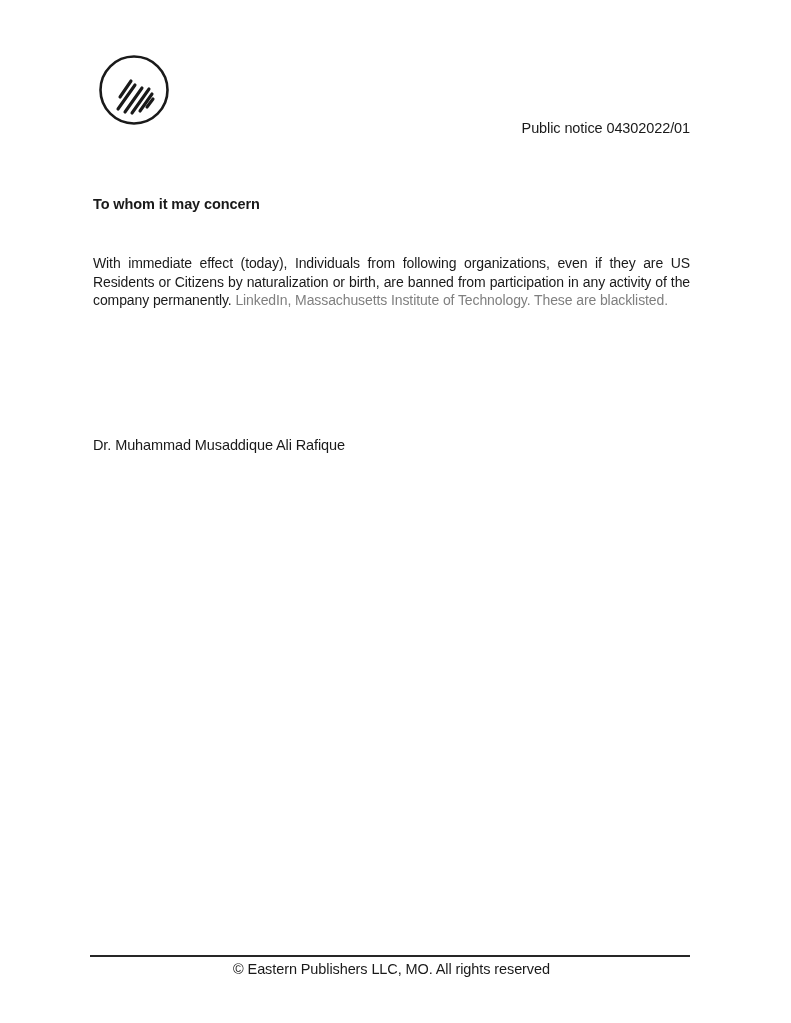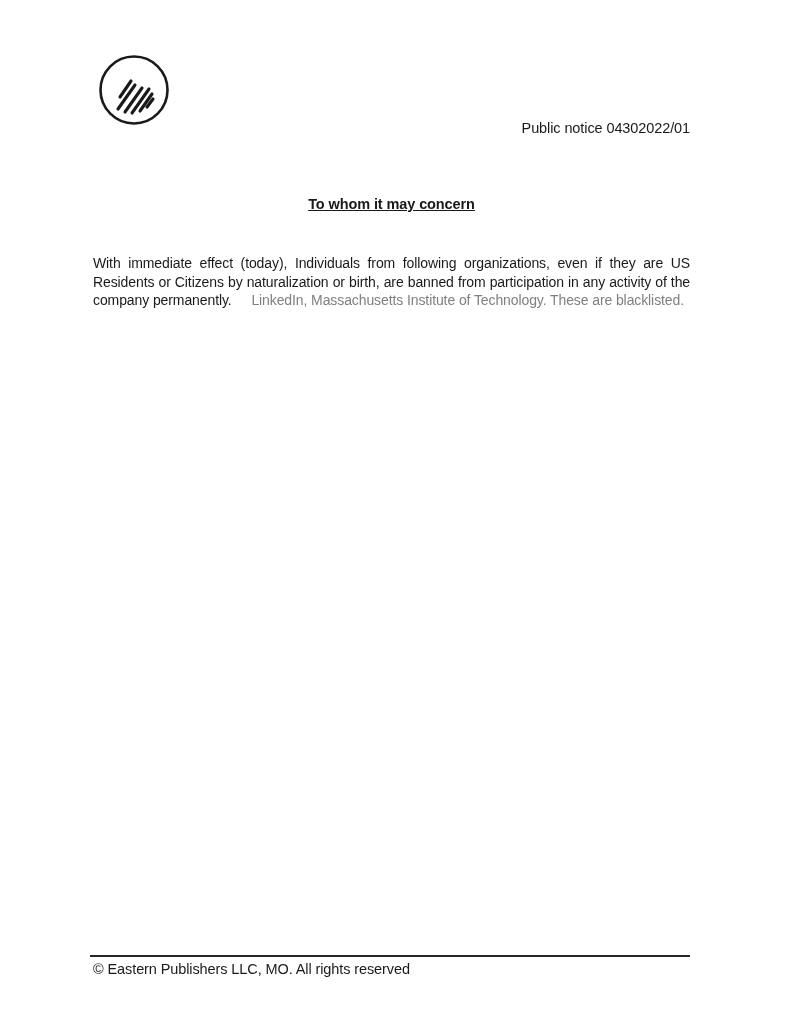--- a/index.html
+++ b/index.html
@@ -30,39 +30,37 @@
     font-size: 14.5px;
     letter-spacing: -0.1px;
     white-space: nowrap;
     text-align: right;
   }
   .heading {
     position: absolute;
     left: 93px;
     top: 196px;
     width: 597px;
-    text-align: center;
+    text-align: left;
     font-size: 14.5px;
     font-weight: bold;
     letter-spacing: -0.1px;
-    text-decoration: underline;
   }
   .body-paragraph {
     position: absolute;
     left: 93px;
     top: 254px;
     width: 597px;
     font-size: 14px;
     letter-spacing: -0.1px;
     line-height: 18.7px;
     text-align: justify;
   }
   .muted {
     color: #7f7f7f;
-    margin-left: 16px;
   }
   .signature {
     position: absolute;
     left: 93px;
     top: 436px;
     font-size: 14.5px;
     letter-spacing: -0.1px;
     line-height: 18.7px;
   }
   .footer-rule {
@@ -71,21 +69,21 @@
     top: 955px;
     width: 600px;
     height: 0;
     border-top: 2px solid #262626;
   }
   .footer-text {
     position: absolute;
     left: 93px;
     top: 961px;
     width: 597px;
-    text-align: left;
+    text-align: center;
     font-size: 14.5px;
     letter-spacing: -0.1px;
   }
 </style>
 </head>
 <body>
 
 <div class="page">
 
   <div class="logo">
@@ -105,18 +103,19 @@
   <div class="notice-ref">Public notice 04302022/01</div>
 
   <div class="heading">To whom it may concern</div>
 
   <div class="body-paragraph">
     <span>With immediate effect (today), Individuals from following organizations, even if they are US Residents or Citizens by naturalization or birth, are banned from participation in any activity of the company permanently.</span>
     <span class="muted">LinkedIn, Massachusetts Institute of Technology. These are blacklisted.</span>
   </div>
 
   <div class="signature">
+    <div>Dr. Muhammad Musaddique Ali Rafique</div>
   </div>
 
   <div class="footer-rule"></div>
   <div class="footer-text">© Eastern Publishers LLC, MO. All rights reserved</div>
 
 </div>
 
 </body></html>

